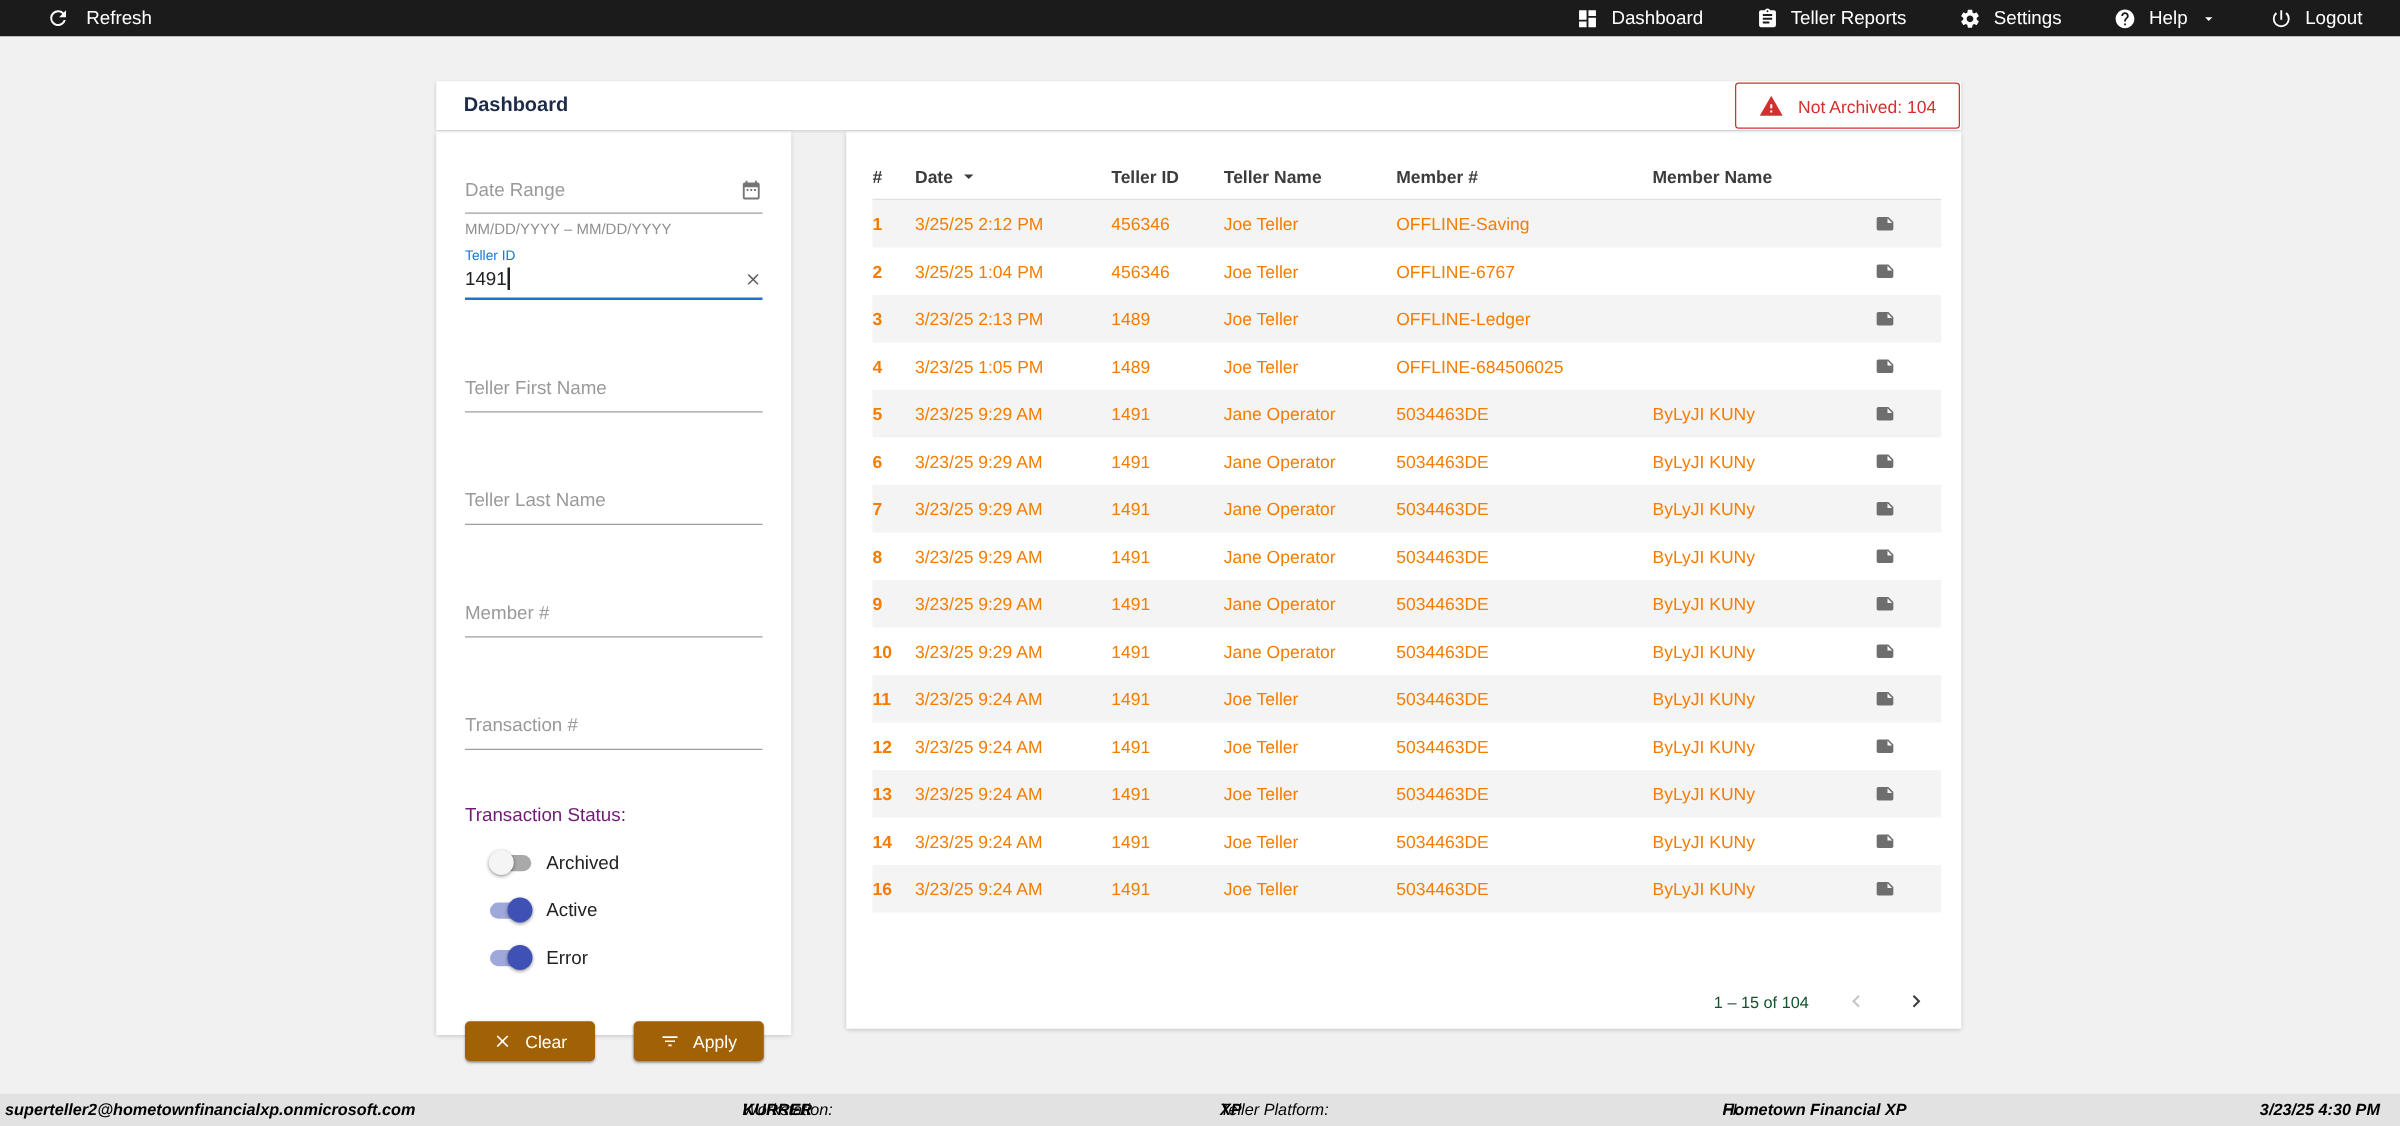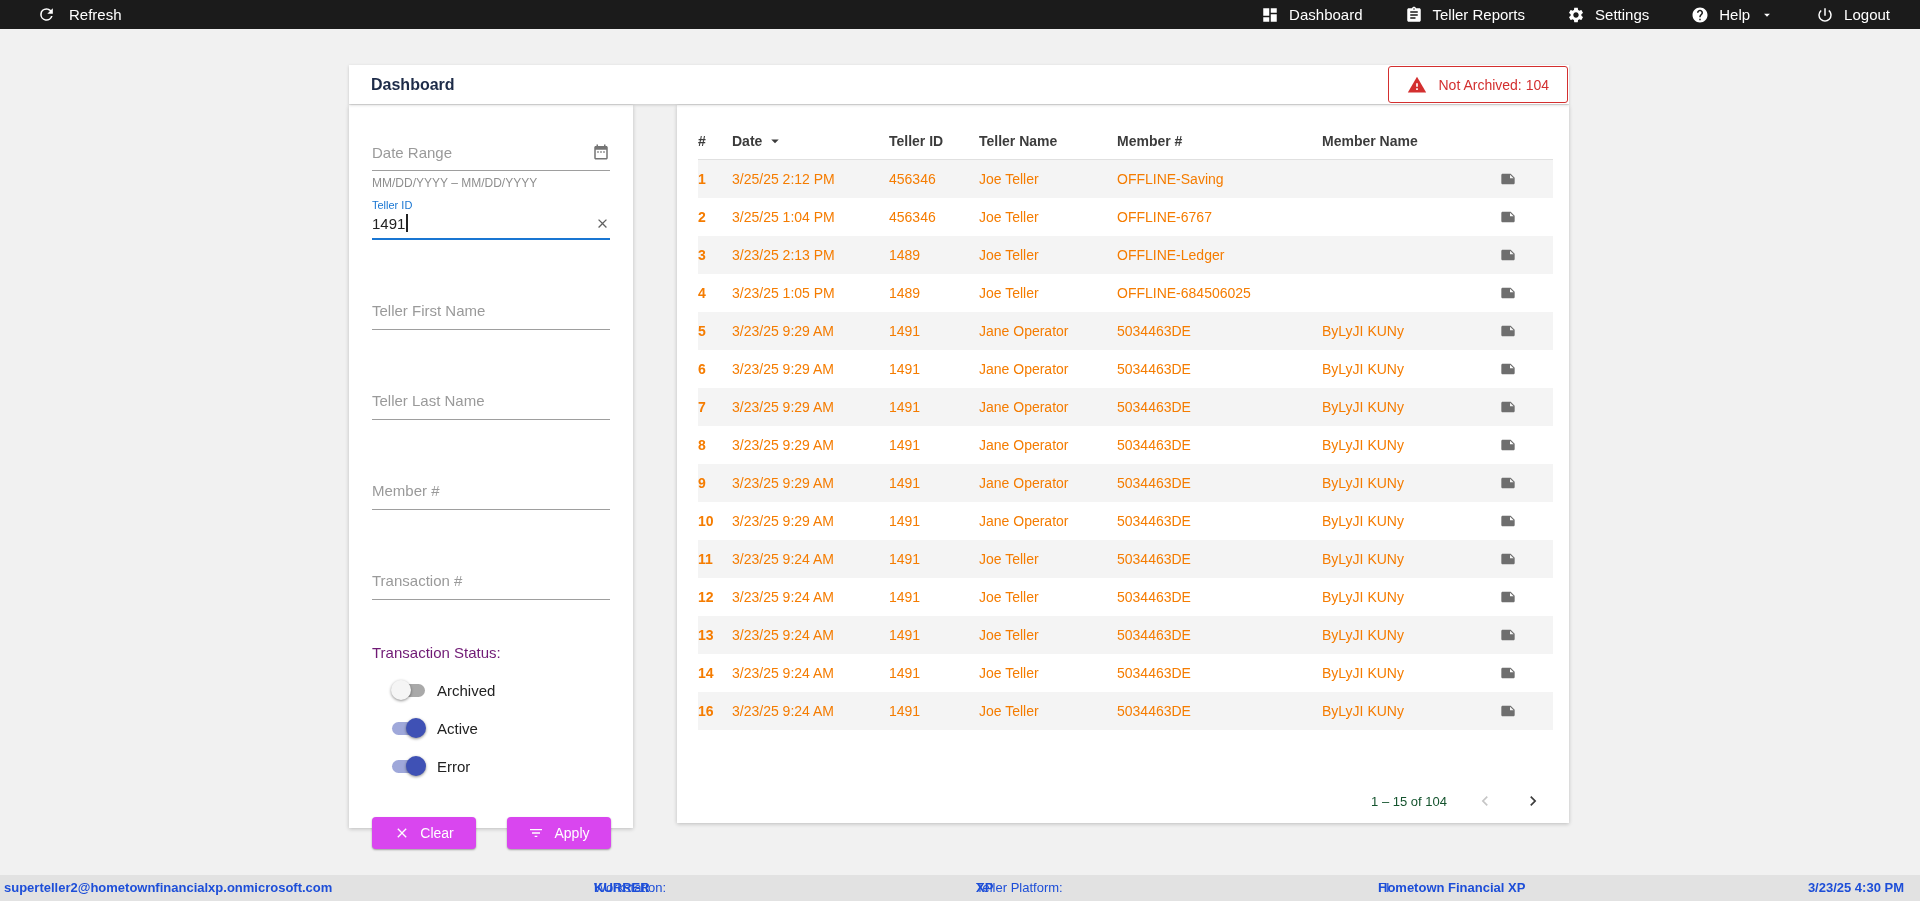--- a/index.html
+++ b/index.html
@@ -73,21 +73,21 @@
     width:20px; height:20px; border-radius:50%; background:#f5f5f5;
     box-shadow:0 1px 3px rgba(0,0,0,.45);
     position:absolute; top:-4px; left:-1px;
   }
   .toggle.on { background:#9fa8da; }
   .toggle.on .thumb { left:14px; background:#3f51b5; }
   .toggle-label { font-size:15px; color:#222; }
 
   .filter-buttons { display:flex; gap:31px; margin-top:42px; }
   .btn {
-    height:32px; min-width:104px; background:#d946ef; color:#fff; border:none; border-radius:4px;
+    height:32px; min-width:104px; background:#a16207; color:#fff; border:none; border-radius:4px;
     font-family:"Liberation Sans", sans-serif; font-size:14px;
     display:flex; align-items:center; justify-content:center; gap:10px;
     box-shadow:0 1px 2px rgba(0,0,0,.35); cursor:pointer; padding:0 14px;
   }
 
   
   .table-card { width:904px; height:718px; padding:0 16px 0 21px; position:relative; }
 
   .thead {
     display:flex; align-items:center; height:37px; margin-top:18px;
@@ -111,21 +111,21 @@
     position:absolute; right:26px; bottom:12px;
     display:flex; align-items:center; gap:28px;
     font-size:13px; color:#14532d;
   }
   .pg-prev { color:#c6c6c6; cursor:default; }
   .pg-next { color:#3d3d3d; cursor:pointer; }
 
   
   .statusbar {
     position:absolute; left:0; top:875px; width:1920px; height:26px;
-    background:#e2e2e2; font-size:13px; color:#1d4ed8;
+    background:#e2e2e2; font-size:13px; color:#000000;font-style:italic;
   }
   .statusbar span { position:absolute; line-height:26px; white-space:nowrap; }
   .f-user { left:4px; font-weight:bold; }
   .f-workstation { left:594px; }
   .f-platform { left:976px; }
   .f-fi { left:1378px; }
   .f-time { right:16px; font-weight:bold; }
   .statusbar b { margin-left:0; }
 </style>
 </head>

